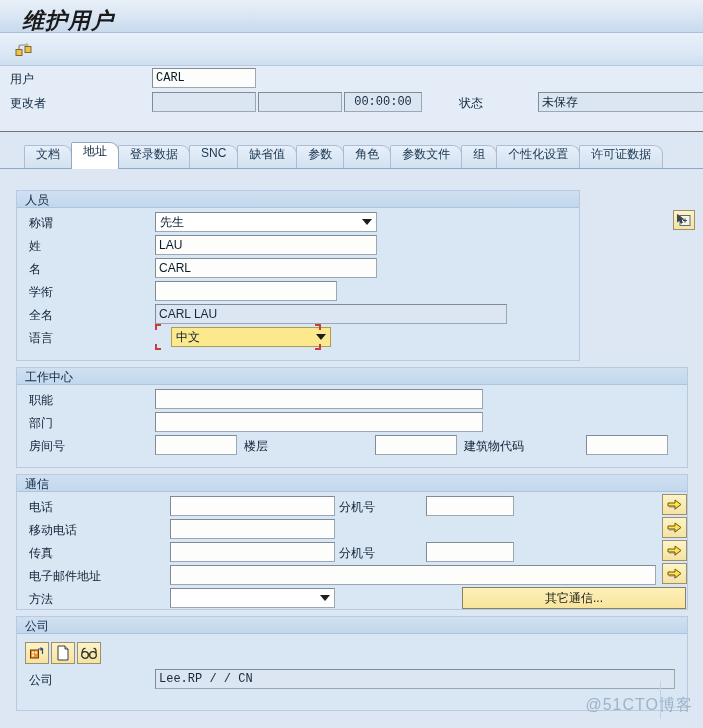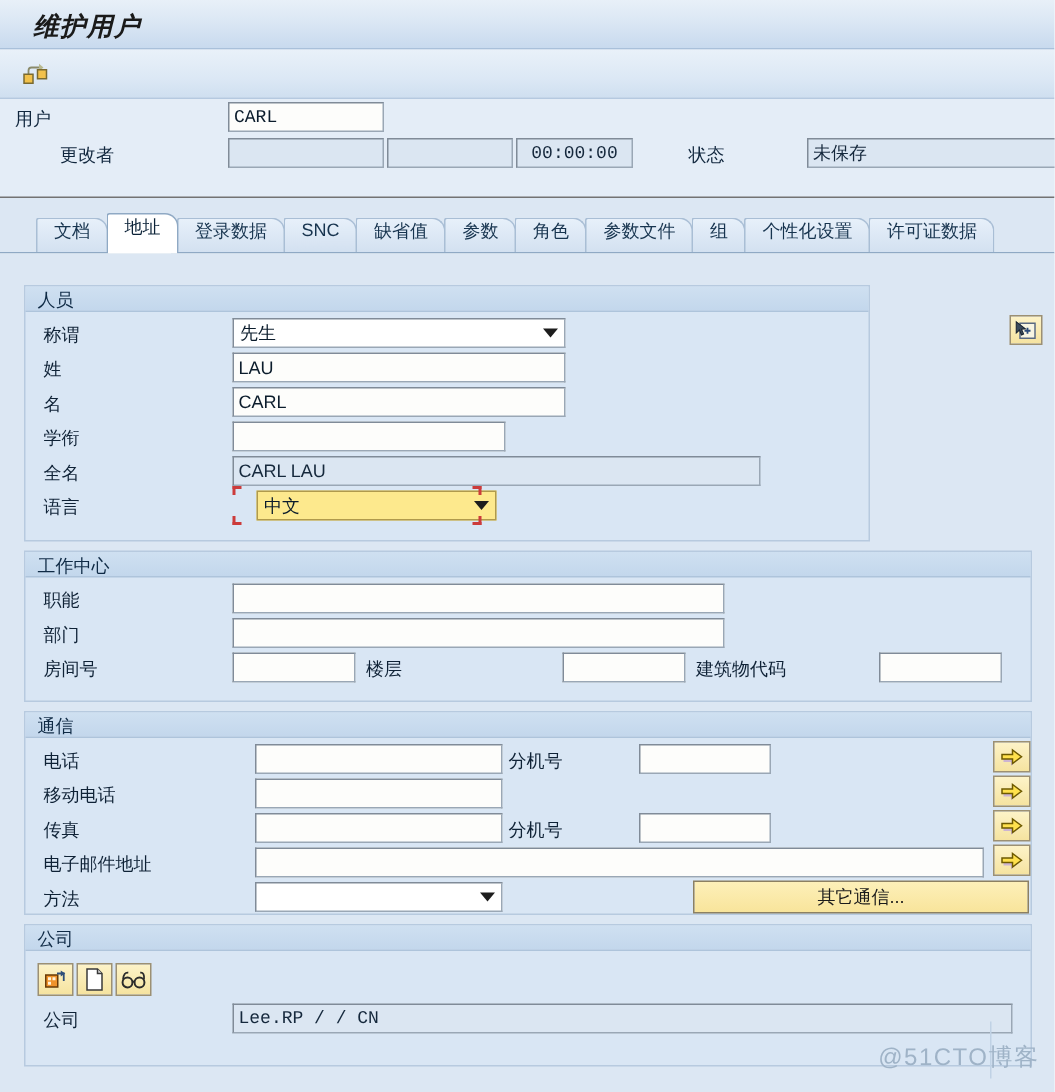--- a/index.html
+++ b/index.html
@@ -21,21 +21,21 @@
   
   .titlebar {
     position: absolute; left: 0; top: 0; width: 703px; height: 33px;
     background: linear-gradient(to bottom, #e8f0f8 0%, #dbe7f4 45%, #c8daee 100%);
     border-bottom: 1px solid #a9c0da;
   }
   .titlebar .title {
     position: absolute; left: 22px; top: 6px;
     font-family: Liberation Sans, sans-serif;
     font-style: italic; font-weight: bold;
-    font-size: 17px; color: #1a1a1a;
+    font-size: 22px; color: #1a1a1a;
     letter-spacing: 1px;
   }
 
   
   .toolbar {
     position: absolute; left: 0; top: 33px; width: 703px; height: 33px;
     background: linear-gradient(to bottom, #e9f1f9 0%, #dce8f5 60%, #cfdff0 100%);
     border-bottom: 1px solid #b5c9e0;
   }
   .tb-btn {
@@ -216,21 +216,21 @@
         <rect x="2" y="9.5" width="6" height="6" fill="#f2c14b" stroke="#7a6a30" stroke-width="1"></rect>
         <rect x="11" y="6.5" width="6" height="6" fill="#f2c14b" stroke="#7a6a30" stroke-width="1"></rect>
       </svg>
     </div>
   </div>
 
   <div class="hdr">
     <div class="hdr-label" style="left:10px; top:5px;">用户</div>
     <div class="fld mono editable" style="left:152px; top:2px; width:104px;">CARL</div>
 
-    <div class="hdr-label" style="left:10px; top:29px;margin-left:30px;">更改者</div>
+    <div class="hdr-label" style="left:10px; top:29px;">更改者</div>
     <div class="fld blank" style="left:152px; top:26px; width:104px;"></div>
     <div class="fld blank" style="left:258px; top:26px; width:84px;"></div>
     <div class="fld mono ro" style="left:344px; top:26px; width:78px; text-align:center;">00:00:00</div>
 
     <div class="hdr-label" style="left:459px; top:29px;">状态</div>
     <div class="fld ro" style="left:538px; top:26px; width:175px;">未保存</div>
   </div>
 
   <div class="tabstrip">
     <div class="tabrow" id="tabrow">

